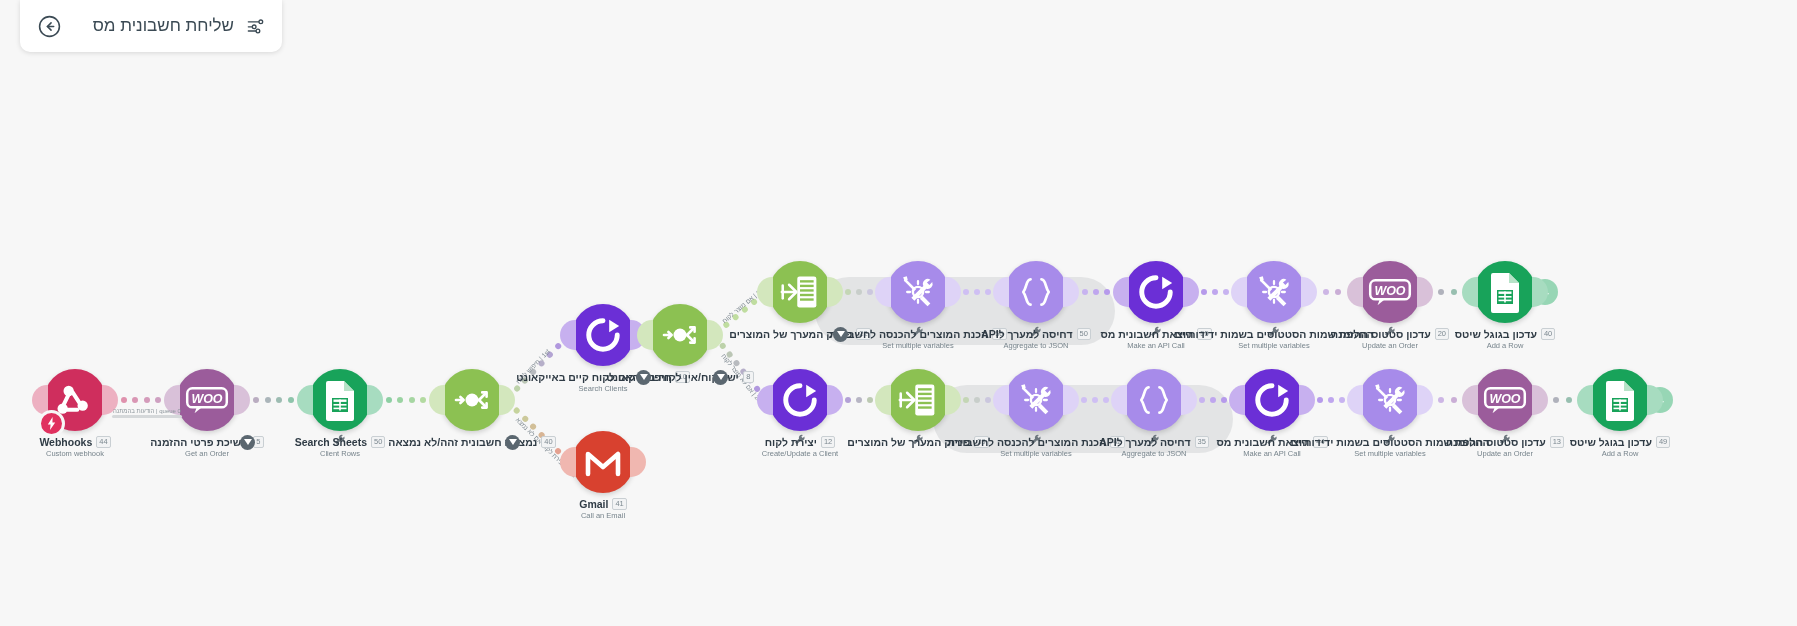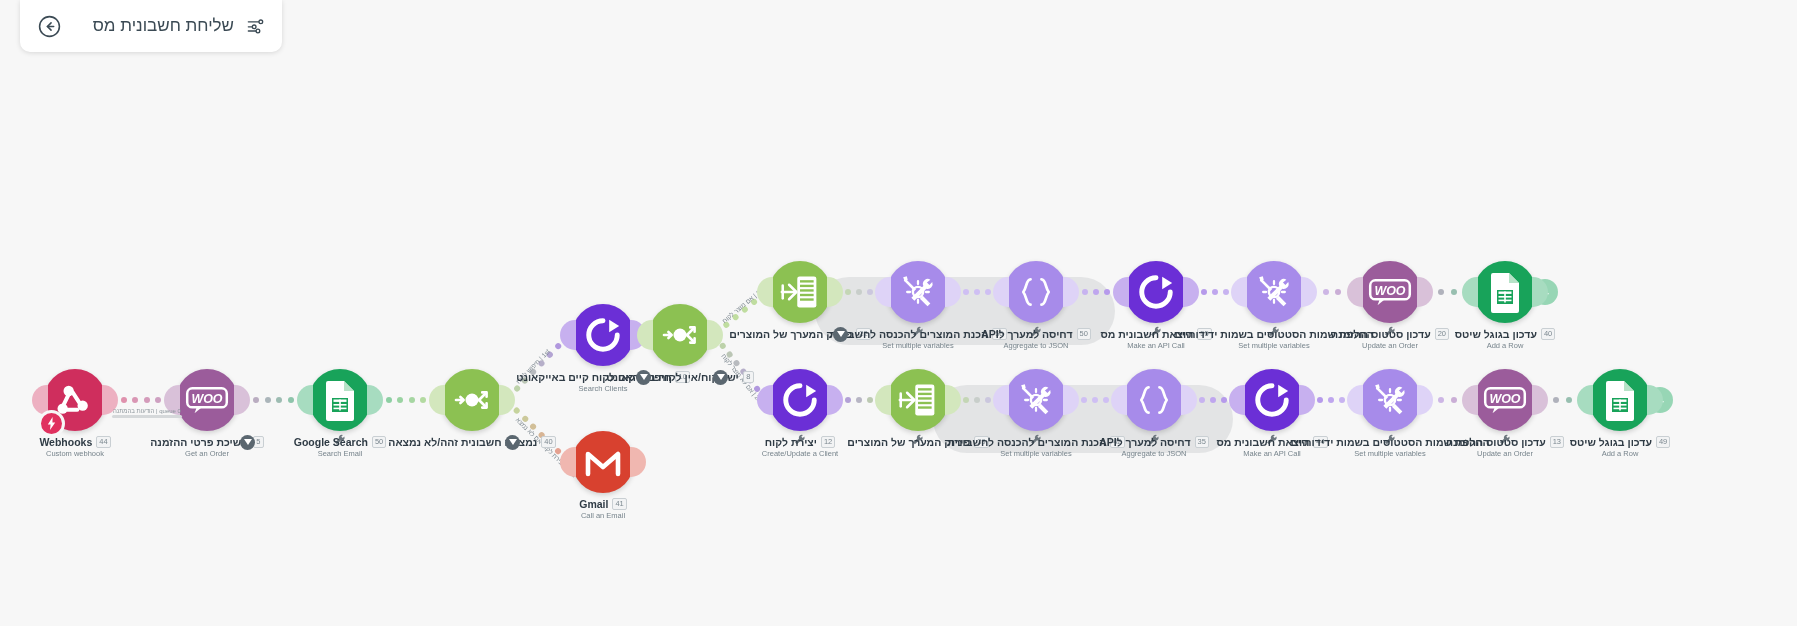--- a/index.html
+++ b/index.html
@@ -467,23 +467,23 @@
         <rect x="10.5" y="28.6" width="13" height="1.6" fill="#fff"></rect>
       </svg>
         </div>
         <div class="wrench"><svg width="12" height="12" viewBox="0 0 14 14" fill="#6d777e">
     <path d="M10.4 1.2 a3.4 3.4 0 0 0 -4.6 4.2 L1.3 9.9 l2.1 2.1 L7.9 7.5 a3.4 3.4 0 0 0 4.2 -4.6 l-1.9 1.9 -1.7 -1.7 z"></path>
   </svg></div>
       </div>
       <div class="caption" style="left: 225px; top: 436px;">
         <div class="line1">
           <span class="num">50</span>
-          <span>Google Search</span>
-        </div>
-        <div class="line2">Search Email</div>
+          <span>Search Sheets</span>
+        </div>
+        <div class="line2">Client Rows</div>
       </div>
       <div class="module" style="left: 441px; top: 369px;">
         <div class="ear left" style="background: rgb(211, 231, 189);"></div>
         <div class="ear right" style="background: rgb(211, 231, 189);"></div>
         <div class="bubble" style="background: rgb(140, 193, 82);">
           <svg width="40" height="36" viewBox="0 0 40 36" fill="none" stroke="#fff" stroke-width="2.6" stroke-linecap="round" stroke-linejoin="round">
         <circle cx="20" cy="18" r="6.5" fill="#fff" stroke="none"></circle>
         <path d="M4 18 H11"></path>
             <path d="M8.4 15 L11.6 18 L8.4 21"></path>
         <path d="M27 18 L34 11"></path>

